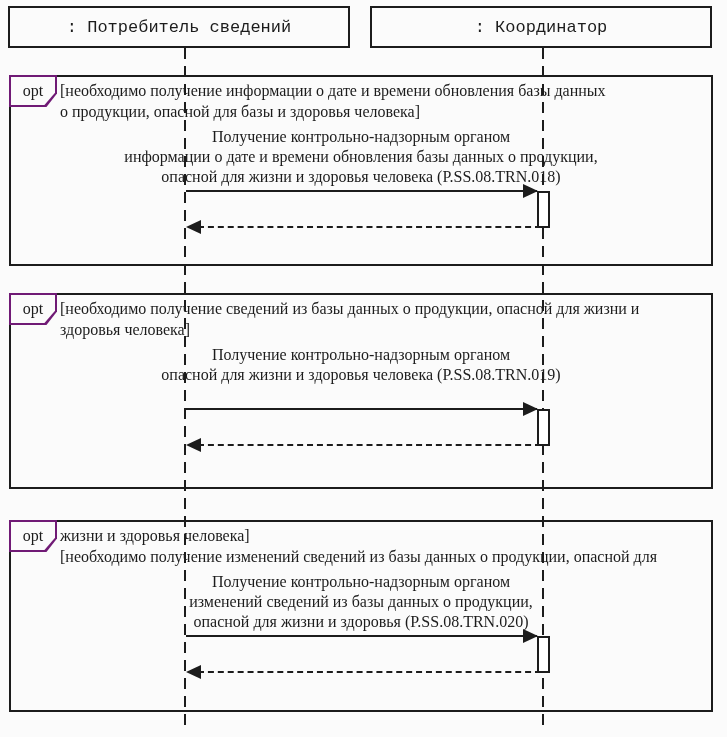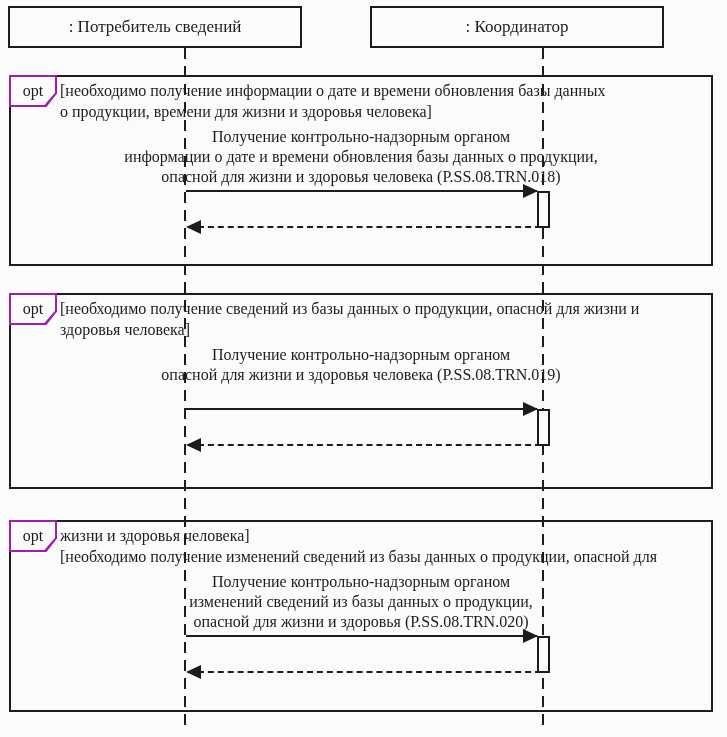--- a/index.html
+++ b/index.html
@@ -8,24 +8,24 @@
     background:#fbfbfb;
     font-family:"Liberation Serif","DejaVu Serif",serif;
     color:#1c1c1c;
     position:relative;
     overflow:hidden;
   }
   .diagram { position:absolute; inset:0; }
 
   
   .actor-box {
-    position:absolute; top:6px; height:42px; width:294px;
+    position:absolute; top:6px; height:42px; width:342px;
     background:#fbfbfb; border:2px solid #1c1c1c;
     display:flex; align-items:center; justify-content:center;
-    font-size:17px; z-index:3; box-sizing:border-box;
+    font-size:17px; z-index:3; box-sizing:border-box;font-family:Liberation Mono, monospace;
   }
   .actor-left  { left:8px; }
   .actor-right { left:370px; }
 
   
   .lifeline {
     position:absolute; top:48px; height:684px; width:2px; z-index:1;
     background:repeating-linear-gradient(to bottom,#1c1c1c 0 11px,transparent 11px 18px);
   }
   .lifeline-left  { left:184px; }
@@ -36,21 +36,21 @@
     position:absolute; left:9px; width:704px;
     border:2px solid #1c1c1c; box-sizing:border-box;
     background:transparent; z-index:2;
   }
   .frag-1 { top:75px;  height:191px; }
   .frag-2 { top:293px; height:196px; }
   .frag-3 { top:520px; height:192px; }
 
   .opt-badge {
     position:absolute; top:-2px; left:-2px; width:48px; height:32px;
-    background:#a21caf; z-index:4;
+    background:#701a75; z-index:4;
     clip-path:polygon(0 0,100% 0,100% 58%,78% 100%,0 100%);
   }
   .opt-badge-inner {
     position:absolute; top:2px; left:2px; right:2px; bottom:2px;
     background:#fbfbfb;
     clip-path:polygon(0 0,100% 0,100% 56%,76% 100%,0 100%);
     display:flex; align-items:center; justify-content:center;
     font-size:16px;
   }
 
@@ -101,21 +101,21 @@
   <div class="actor-box actor-right">
     <span>: Координатор</span>
   </div>
 
   <div class="fragment frag-1">
     <div class="opt-badge">
       <div class="opt-badge-inner">opt</div>
     </div>
     <div class="guard">
       <div>[необходимо получение информации о дате и времени обновления базы данных</div>
-      <div>о продукции, времени для жизни и здоровья человека]</div>
+      <div>о продукции, опасной для базы и здоровья человека]</div>
     </div>
     <div class="message">
       <div>Получение контрольно-надзорным органом</div>
       <div>информации о дате и времени обновления базы данных о продукции,</div>
       <div>опасной для жизни и здоровья человека (P.SS.08.TRN.018)</div>
     </div>
     <div class="call-line"></div>
     <i class="head-right"></i>
     <div class="activation"></div>
     <div class="return-line"></div>

